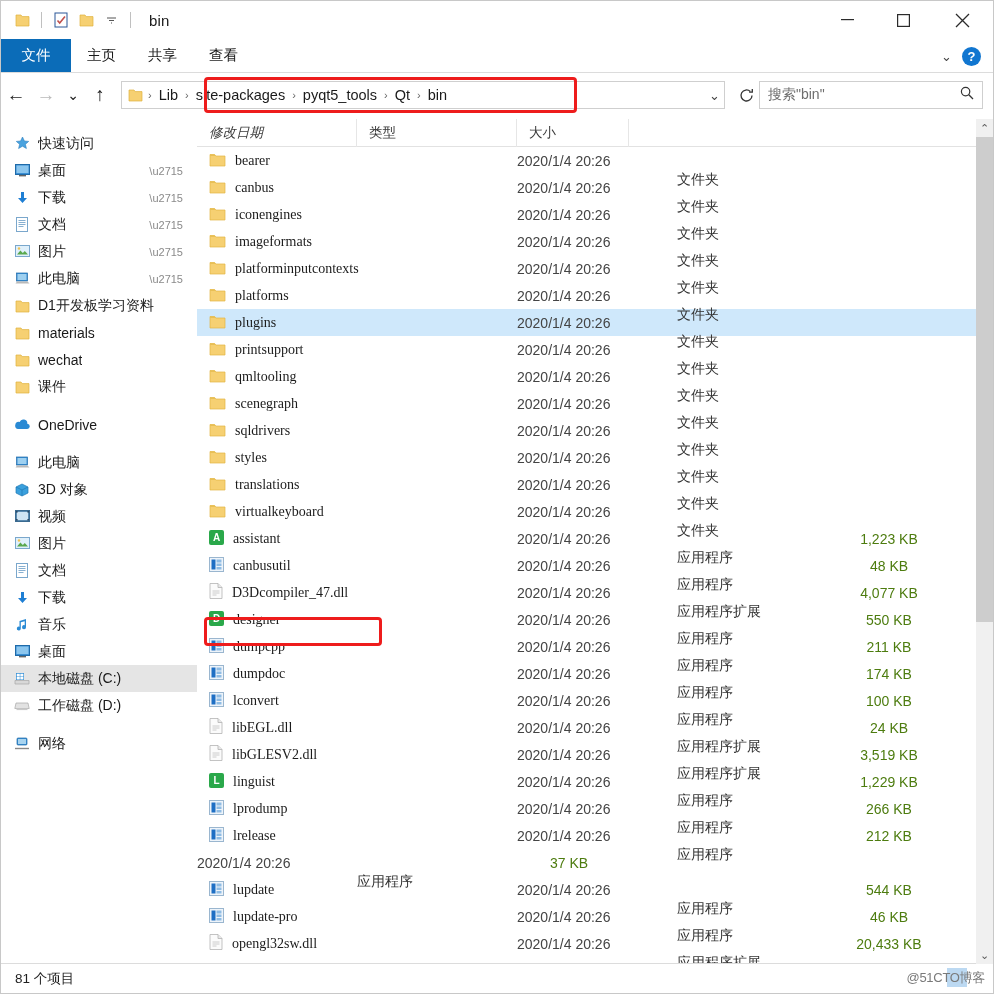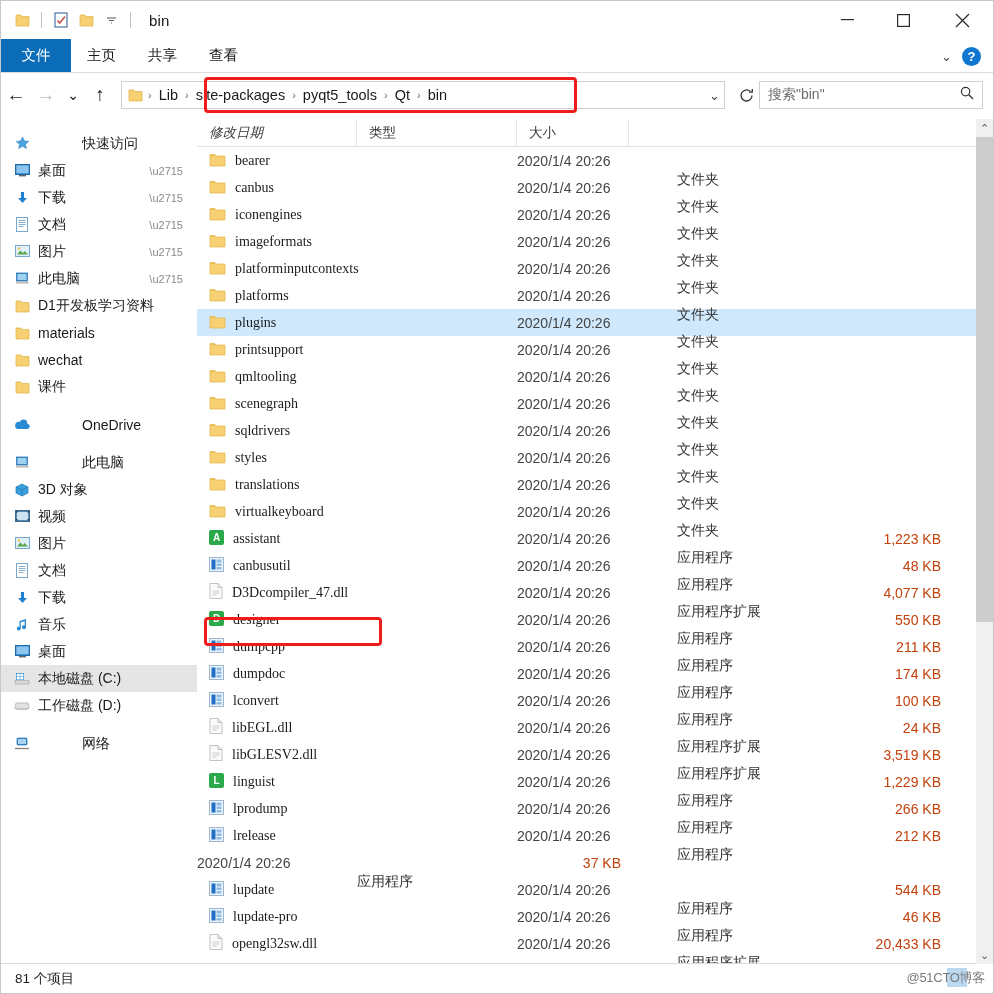--- a/index.html
+++ b/index.html
@@ -107,21 +107,21 @@
   .sidebar {
     position: absolute; left: 0; top: 118px; width: 196px; height: 845px;
     background: #ffffff; overflow: hidden;
   }
   .nav-row {
     display: flex; align-items: center; height: 27px; padding-left: 10px;
     font-size: 14px; color: #1a1a1a; white-space: nowrap; position: relative;
   }
   .nav-row.sel { background: #e5e5e5; }
   .nav-row .ico { width: 22px; min-width:22px; display: flex; align-items: center; justify-content: center; }
-  .nav-row.d1 { padding-left: 10px; gap: 44px; }
+  .nav-row.d1 { padding-left: 10px; }
   .nav-row.d2 { }
   .nav-row .pin { position: absolute; right: 14px; color: #8a8a8a; font-size: 11px; }
   .nav-label { margin-left: 5px; overflow: hidden; }
   .grp-gap { height: 11px; }
 
   
   .listpane {
     position: absolute; left: 196px; top: 118px; width: 796px; height: 845px;
     background: #ffffff; overflow: hidden;
   }
@@ -140,21 +140,21 @@
     position: absolute; left: 124px; top: -5px; font-size: 12px; color: #5a5a5a;
   }
   .rows { position: relative; }
   .row {
     display: flex; align-items: center; height: 27px; font-size: 14px; color: #1b1b1b;
   }
   .row.sel { background: #cfe8fb; }
   .c-name { width: 320px; display: flex; align-items: center; padding-left: 12px; overflow:hidden; white-space: nowrap; }
   .c-date { width: 160px; color: #444; }
   .c-type { width: 160px; color: #333; margin-top: 38px; }
-  .c-size { width: 112px; text-align: right; color: #c2410c; padding-right: 8px; }
+  .c-size { width: 112px; text-align: center; color: #4d7c0f; padding-right: 8px; }
   .c-name .fname { margin-left: 9px; font-family: Liberation Serif, serif; }
 
   
   .vscroll {
     position: absolute; right: 0; top: 118px; width: 17px; height: 845px;
     background: #f0f0f0; z-index: 20;
   }
   .vs-arrow {
     width: 17px; height: 18px; display:flex; align-items:center; justify-content:center;
     color: #5a5a5a; font-size: 11px; background: #f0f0f0;

